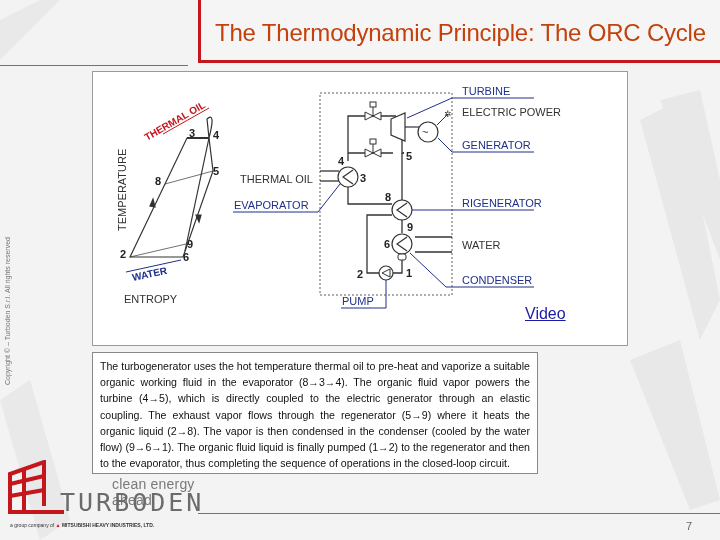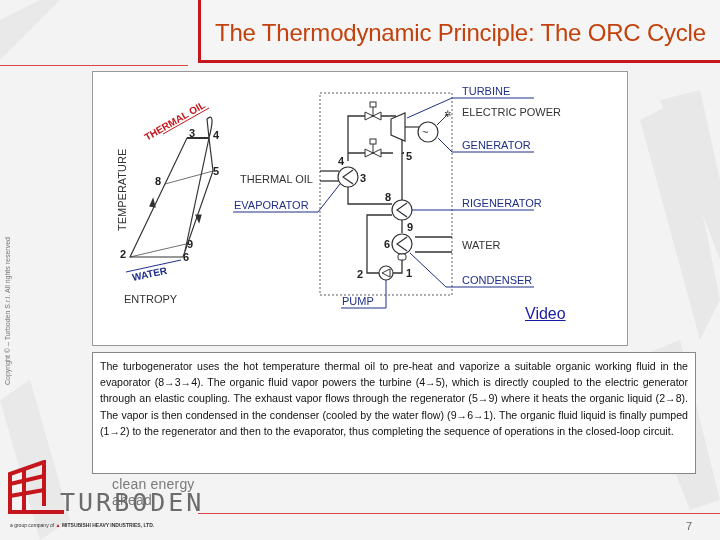--- a/index.html
+++ b/index.html
@@ -26,21 +26,21 @@
   .diagram-frame {
     position: absolute; left: 92px; top: 71px; width: 536px; height: 275px;
     background: #fff; border: 1px solid #9a9a9a; box-sizing: border-box;
   }
   .diagram-frame svg { position: absolute; left: 0; top: 0; }
   .video-link {
     position: absolute; left: 432px; top: 233px; font-size: 16px;
     color: #1a1aa6; text-decoration: underline; cursor: pointer;
   }
   .desc-box {
-    position: absolute; left: 92px; top: 352px; width: 604px; height: 122px;
+    position: absolute; left: 92px; top: 352px; width: 446px; height: 122px;
     background: #fff; border: 1px solid #888; box-sizing: border-box;
     padding: 5px 7px; font-size: 10.6px; line-height: 16.2px; color: #111;
     text-align: justify;
   }
   .logo { position: absolute; left: 4px; top: 460px; width: 200px; height: 70px; }
   .logo-tag { position: absolute; left: 108px; top: 16px; font-size: 14px; font-weight: normal; color: #7a7a7a; letter-spacing: 0.2px; }
   .logo-name { position: absolute; left: 56px; top: 28px; font-size: 25px; font-weight: normal; color: #6b6b6b; letter-spacing: 3px; font-family: "DejaVu Sans Mono", monospace; }
   .logo-group { position: absolute; left: 6px; top: 62px; font-size: 5px; color: #333; white-space: nowrap; }
   .logo-group b { color: #333; }
   .bottom-rule { position: absolute; left: 198px; top: 513px; width: 522px; height: 1px; background: #d44; }

